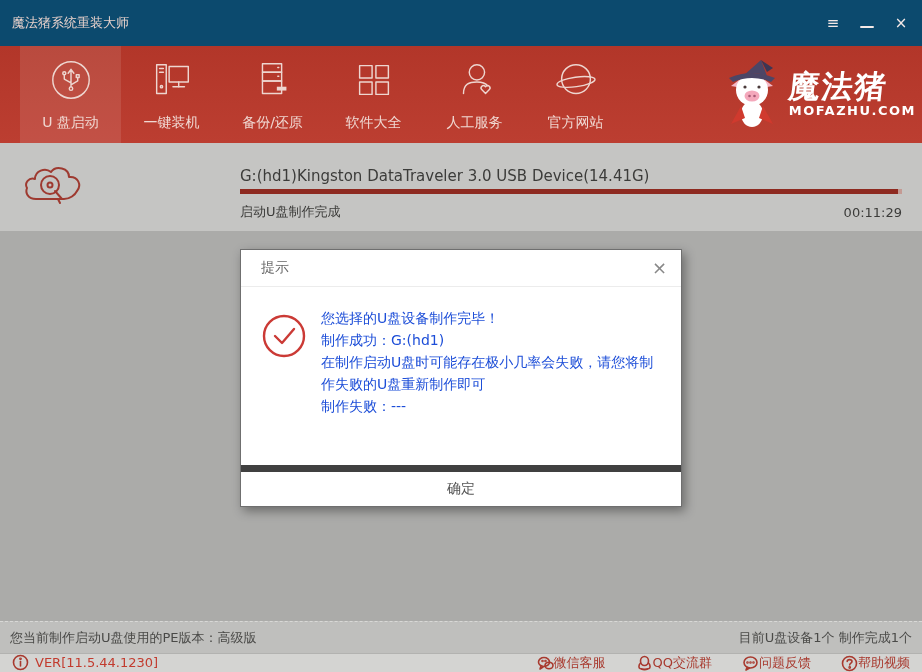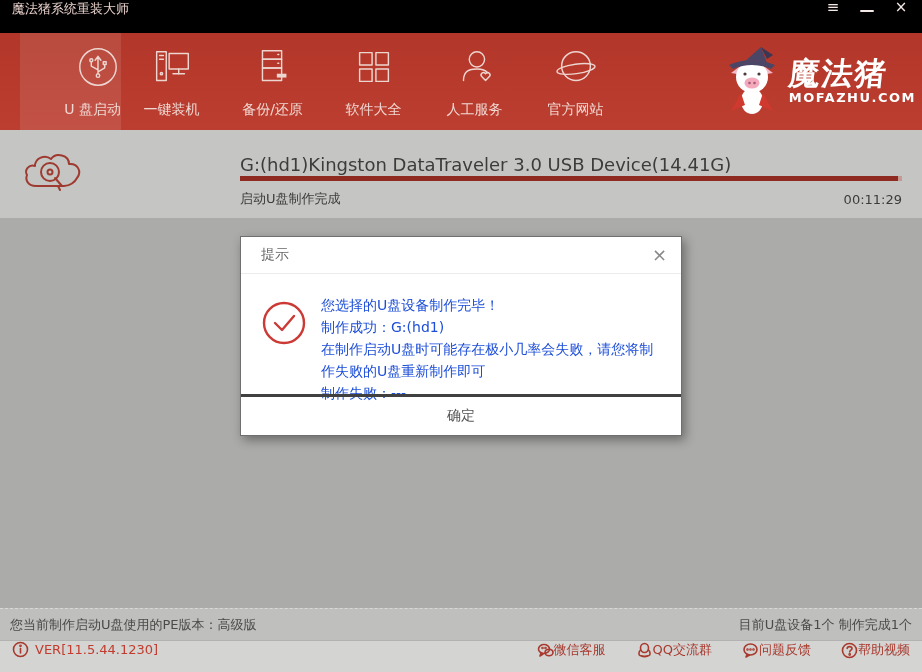--- a/index.html
+++ b/index.html
@@ -4,57 +4,57 @@
 <style>
   * { margin:0; padding:0; box-sizing:border-box; }
   html,body { background:#888; }
   body { font-family:"DejaVu Sans","Liberation Sans",sans-serif; }
   .window {
     position:relative; width:922px; height:672px; overflow:hidden;
     box-shadow: inset 0 0 0 2px #3e6db3;
     background:#ababa9;
   }
   
-  .titlebar { height:33px; background:#000000; display:flex; align-items:flex-start; padding:0 12px; }
+  .titlebar { height:46px; background:#0c4a6e; display:flex; align-items:center; padding:0 12px; }
   .title { color:#e9d2cc; font-size:13px; }
   .win-controls { margin-left:auto; display:flex; align-items:center; gap:16px; }
   .win-btn { color:#f5e9e7; font-size:15px; line-height:1; cursor:pointer; width:18px; text-align:center; }
   .win-btn.min { font-weight:bold; transform:translateY(3px); }
   
   .navbar { height:97px; background:linear-gradient(180deg,#b23629,#bc3e31); display:flex; padding-left:20px; position:relative; }
   .nav-item { width:101px; display:flex; flex-direction:column; align-items:center; justify-content:center; gap:7px; color:#f0d8d2; cursor:pointer; }
-  .nav-item.active { background:rgba(255,255,255,.10);align-items:flex-end; }
+  .nav-item.active { background:rgba(255,255,255,.10); }
   .nav-item svg { width:46px; height:46px; stroke:#eed6d0; fill:none; stroke-width:1.5; stroke-linecap:round; stroke-linejoin:round; }
   .nav-label { font-size:14px; white-space:nowrap; }
   
   .logo { position:absolute; right:6px; top:8px; display:flex; align-items:center; gap:6px; }
   .logo-text { text-align:left; color:#fff; }
   .brand { font-size:31px; font-weight:bold; letter-spacing:2px; transform:skewX(-6deg); line-height:1.05; }
   .domain { font-size:13px; font-weight:bold; letter-spacing:1.5px; }
   
   .progress-row { height:88px; background:#c5c5c3; position:relative; }
   .cloud-icon { position:absolute; left:22px; top:16px; }
   .cloud-icon svg { width:62px; height:52px; stroke:#9e3a30; fill:none; stroke-width:2; stroke-linejoin:round; stroke-linecap:round; }
-  .device-label { position:absolute; left:240px; top:24px; font-size:18px; color:#3c3c3a; }
+  .device-label { position:absolute; left:240px; top:24px; font-size:15px; color:#3c3c3a; }
   .progress-track { position:absolute; left:240px; top:46px; width:662px; height:5px; background:#c49a93; }
   .progress-fill { height:100%; background:#8e2a20; }
   .progress-status { position:absolute; left:240px; top:60px; font-size:13px; color:#3c3c3a; }
   .progress-time { position:absolute; right:20px; top:62px; font-size:13px; color:#3c3c3a; }
   
   .main { height:390px; background:#ababa9; position:relative; }
-  .dialog { position:absolute; left:240px; top:18px; width:442px; height:200px; background:#fff;
+  .dialog { position:absolute; left:240px; top:18px; width:442px; height:258px; background:#fff;
             border:1px solid #6f6f6f; box-shadow:3px 4px 10px rgba(0,0,0,.38); }
   .dialog-header { height:37px; border-bottom:1px solid #ececec; display:flex; align-items:center; padding:0 14px 0 20px; }
   .dialog-title { font-size:14px; color:#666; }
   .dialog-close { margin-left:auto; color:#888; font-size:18px; cursor:pointer; line-height:1; }
   .dialog-body { display:flex; padding:20px 20px 0 18px; }
   .check-icon { flex:none; margin:6px 14px 0 2px; }
   .check-icon svg { width:46px; height:46px; stroke:#cb3a35; fill:none; stroke-width:2.4; stroke-linecap:round; stroke-linejoin:round; }
   .dialog-lines { font-size:14px; color:#1d4ed8; line-height:22px; }
-  .dialog-footer { position:absolute; bottom:0; left:0; right:0; height:41px; border-top:3px solid #404040;
+  .dialog-footer { position:absolute; bottom:0; left:0; right:0; height:41px; border-top:7px solid #404040;
                    display:flex; align-items:center; justify-content:center; }
   .ok-button { font-size:14px; color:#555; padding:5px 34px; cursor:pointer; background:none; border:none;
                font-family:inherit; }
   
   .statusbar { height:32px; background:#bfbfbd; border-top:1px dashed #d8d8d6; display:flex; align-items:center;
                padding:8px 10px; font-size:13px; color:#4a4a48; }
   .statusbar .right { margin-left:auto; }
   .footer { height:32px; background:#d4d4d2; border-top:1px solid #b2b2b0; display:flex; align-items:flex-start; padding:0 12px; }
   .version { display:flex; align-items:center; gap:6px; color:#c23b2e; font-size:13px; }
   .version svg, .footer-link svg { width:17px; height:17px; stroke:#a8392e; fill:none; stroke-width:1.6; stroke-linecap:round; stroke-linejoin:round; }

